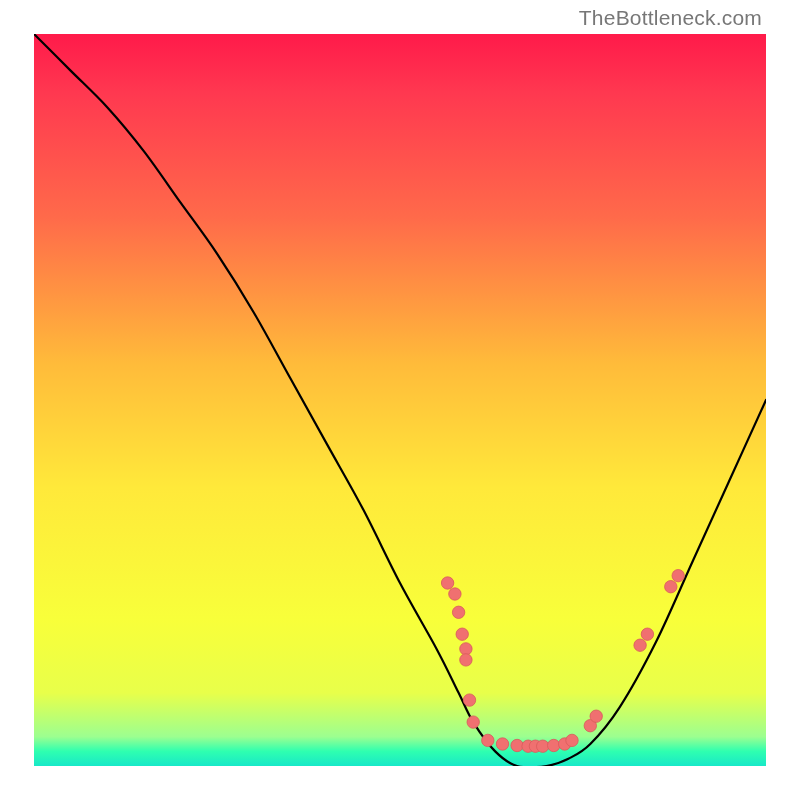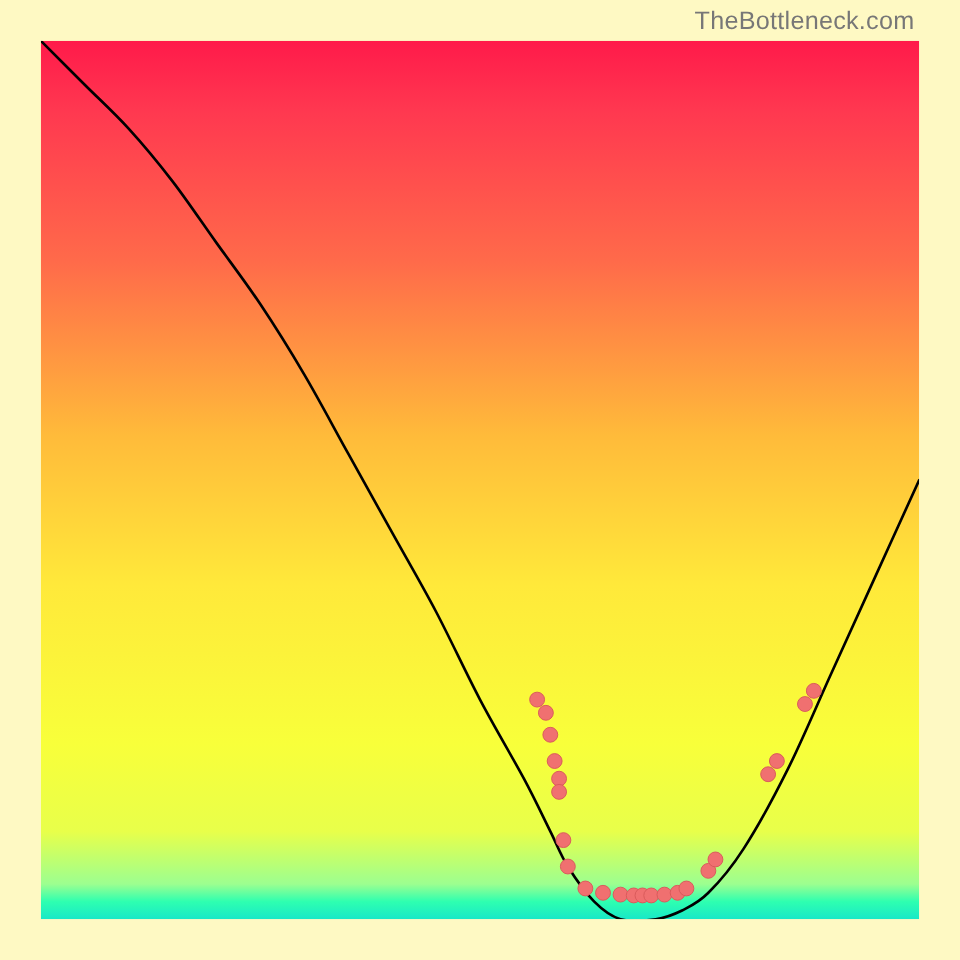--- a/index.html
+++ b/index.html
@@ -9,21 +9,21 @@
     height: 800px;
     background: #000;
     overflow: hidden;
   }
   .frame {
     position: absolute;
     left: 0;
     top: 0;
     width: 800px;
     height: 800px;
-    background: #fef9c3;
+    background: #ffffff;
   }
   .plot-area {
     position: absolute;
     left: 34px;
     top: 34px;
     width: 732px;
     height: 732px;
     overflow: hidden;
   }
   .gradient {

